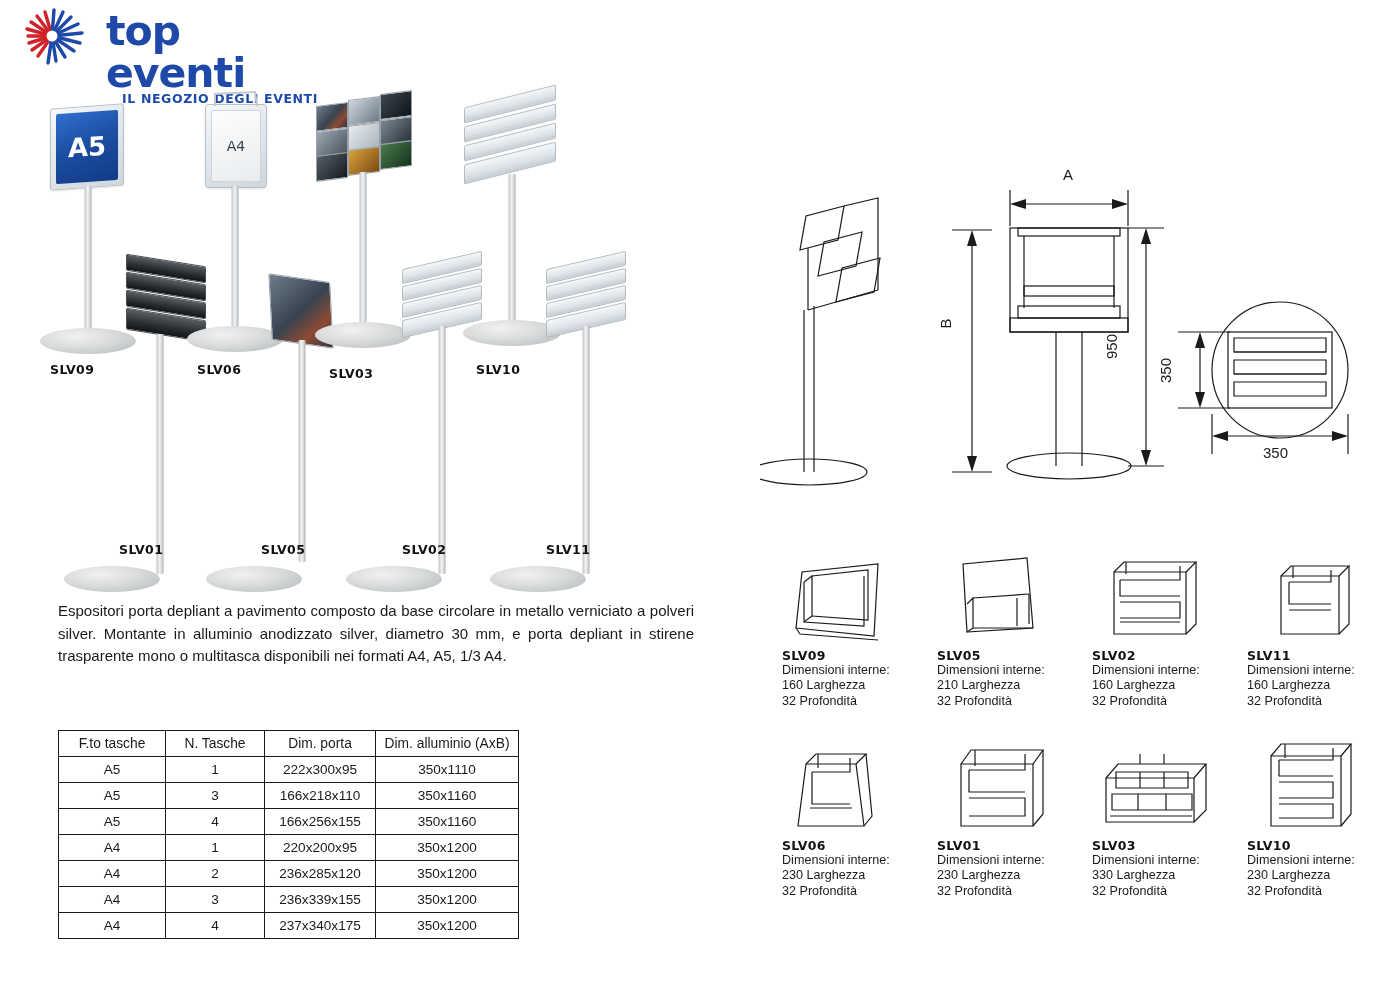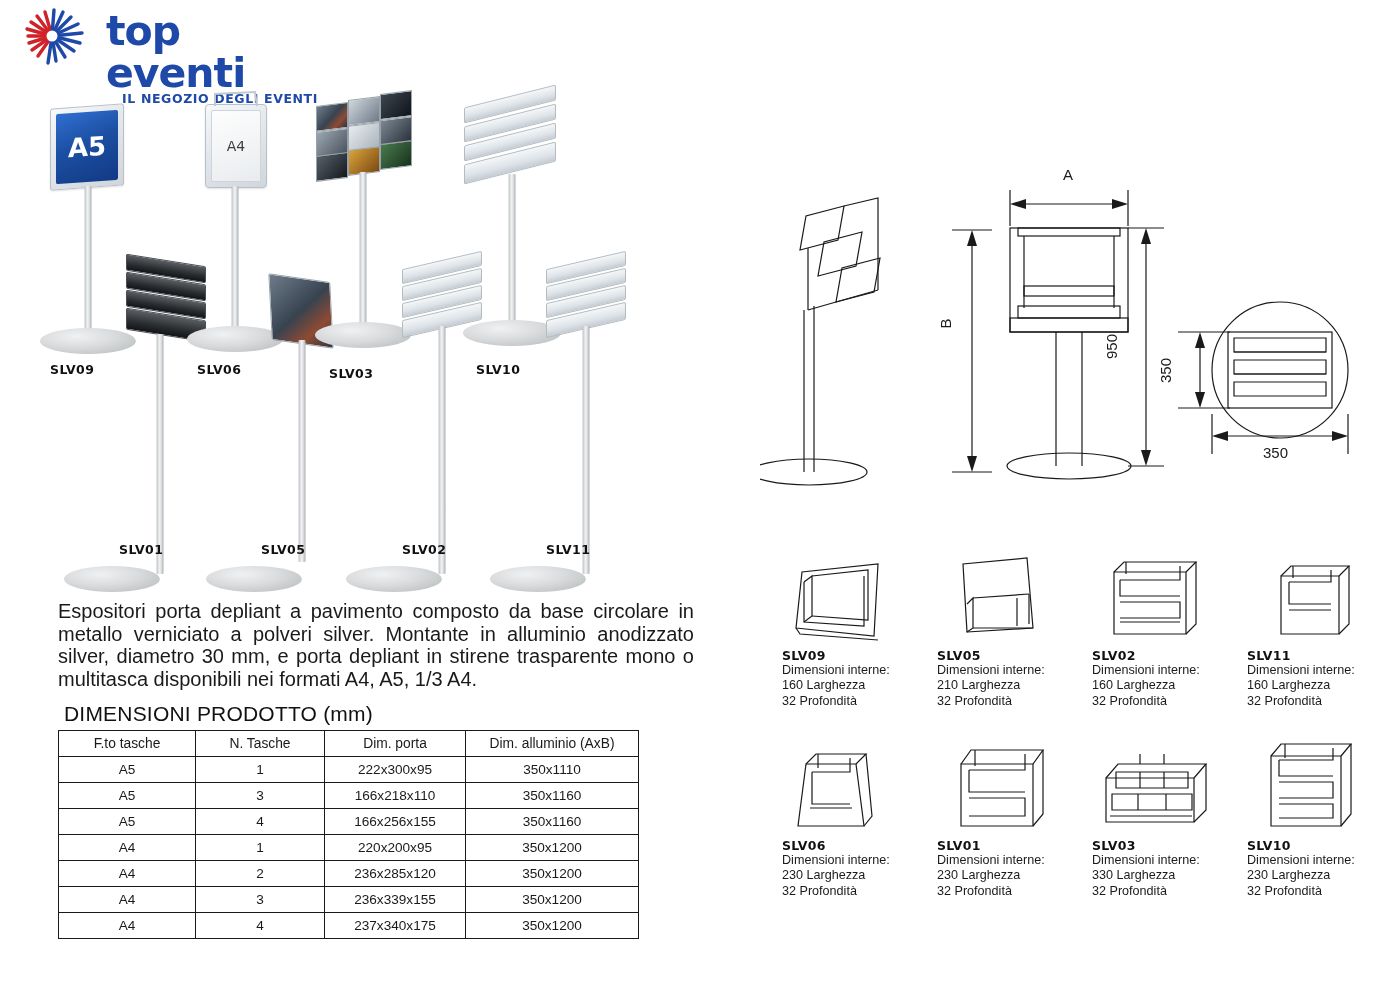--- a/index.html
+++ b/index.html
@@ -95,41 +95,41 @@
   .indoor-label{
     position:absolute;left:0;right:0;bottom:0;text-align:center;
     font-family:"Liberation Sans", sans-serif;font-size:12.5px;
     letter-spacing:0.8px;color:#1a1a1a;
   }
 
   
   .desc{
     position:absolute;left:58px;top:600px;width:636px;
     font-family:"Liberation Sans", sans-serif;
-    font-size:20px;line-height:22.5px;color:#1a1a1a;
+    font-size:15px;line-height:22.5px;color:#1a1a1a;
     text-align:justify;
   }
 
   
   .tbl-title{
     position:absolute;left:64px;top:702px;
     font-family:"Liberation Sans", sans-serif;
     font-size:21px;color:#111;letter-spacing:0.2px;
   }
   table.dims{
     position:absolute;left:58px;top:730px;
     border-collapse:collapse;
     background:#fff;
   }
   table.dims th, table.dims td{
     border:1.4px solid #1a1a1a;
     font-family:"Liberation Sans", sans-serif;
     font-size:13.6px;
     text-align:center;
-    padding:5px 19px;
+    padding:5px 4px;
     color:#1a1a1a;
     height:15px;
   }
   table.dims th{font-weight:400;font-size:13.8px;}
   table.dims td:nth-child(1){width:98px;}
   table.dims td:nth-child(2){width:90px;}
   table.dims td:nth-child(3){width:102px;}
   table.dims td:nth-child(4){width:134px;}
 
   
@@ -298,21 +298,20 @@
     <div class="lbl" style="left:456px;top:274px;">SLV10</div>
     <div class="lbl" style="left:99px;top:454px;">SLV01</div>
     <div class="lbl" style="left:241px;top:454px;">SLV05</div>
     <div class="lbl" style="left:382px;top:454px;">SLV02</div>
     <div class="lbl" style="left:526px;top:454px;">SLV11</div>
   </div>
 
 
   <div class="desc">Espositori porta depliant a pavimento composto da base circolare in metallo verniciato a polveri silver. Montante in alluminio anodizzato silver, diametro 30 mm, e porta depliant in stirene trasparente mono o multitasca disponibili nei formati A4, A5, 1/3 A4.</div>
 
-  <div class="tbl-title">DIMENSIONI PRODOTTO (mm)</div>
   <table class="dims">
     <thead>
       <tr>
         <th>F.to tasche</th>
         <th>N. Tasche</th>
         <th>Dim. porta</th>
         <th>Dim. alluminio (AxB)</th>
       </tr>
     </thead>
     <tbody id="dims-body">

